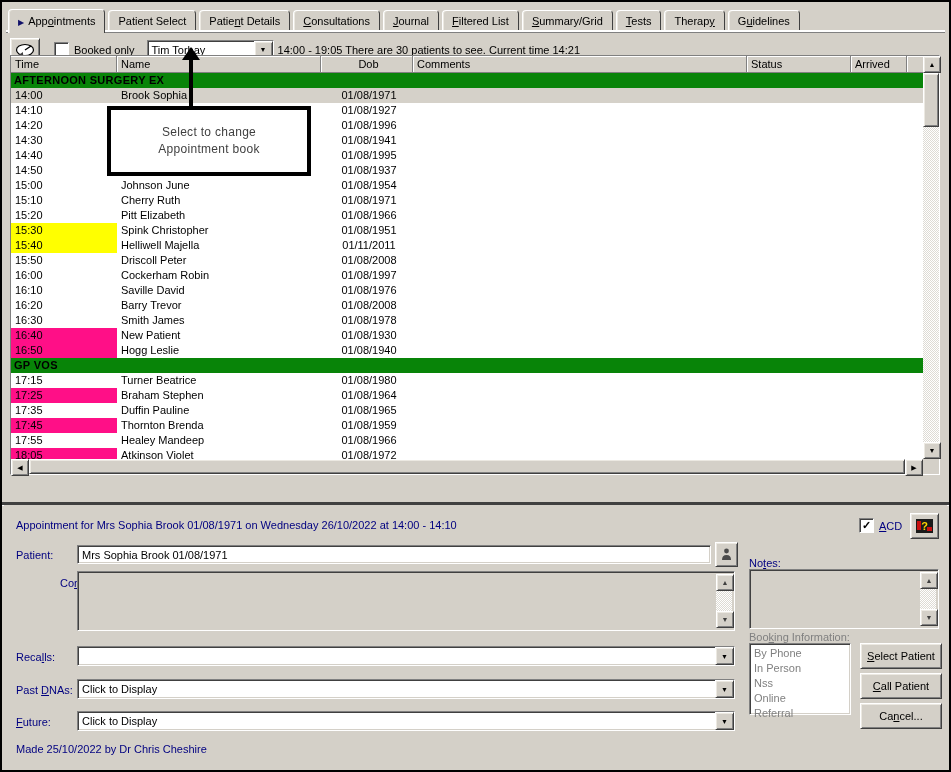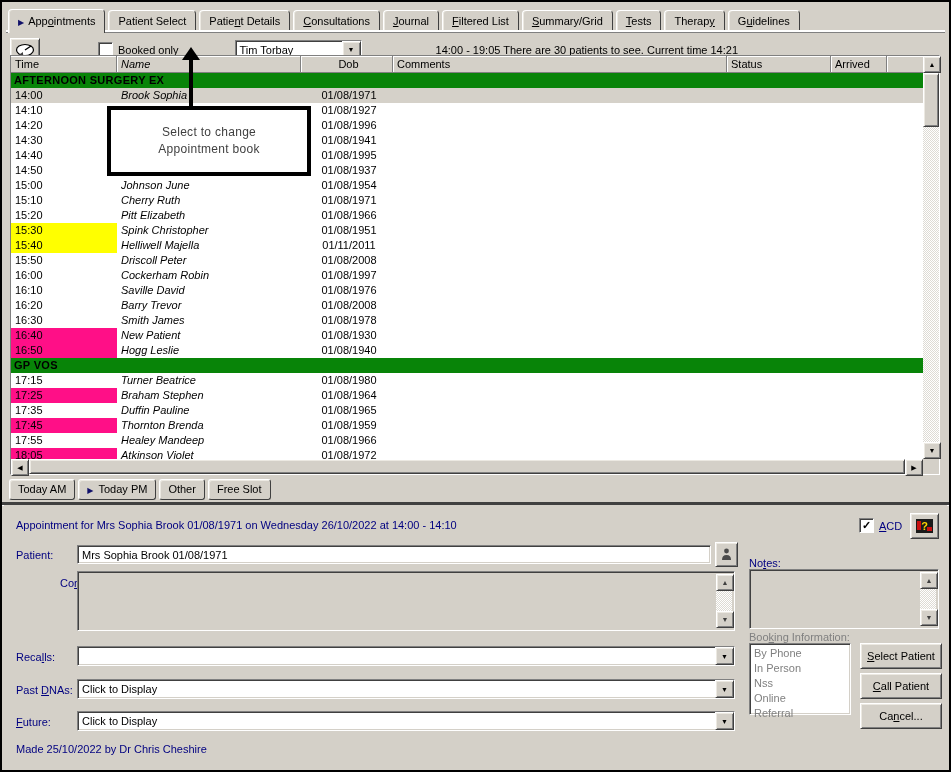--- a/index.html
+++ b/index.html
@@ -13,42 +13,42 @@
   .btn{display:flex;align-items:center;justify-content:center;cursor:default;user-select:none;}
 
   
   #tab-strip{position:absolute;left:6px;top:4px;right:6px;height:25px;display:flex;align-items:flex-end;}
   .tab{position:relative;background:#d4d0c8;border:1px solid;border-color:#fff #404040 #404040 #fff;border-bottom:none;border-radius:4px 4px 0 0;padding:4px 9px 4px;margin-right:3px;box-shadow:inset 1px 0 0 #ece9e2;white-space:nowrap;}
   .tab.active{padding-top:5px;padding-bottom:6px;margin-bottom:-2px;z-index:3;}
   .tab .tab-arrow{color:#10106a;font-size:8px;margin-right:4px;}
   #tab-underline{position:absolute;left:4px;top:28px;right:4px;height:2px;background:#fff;box-shadow:0 1px 0 #808080;}
 
   
-  #toolbar{position:absolute;left:4px;top:30px;right:4px;height:35px;display:flex;align-items:center;gap:44px;}
+  #toolbar{position:absolute;left:4px;top:30px;right:4px;height:35px;display:flex;align-items:center;}
   #gauge-btn{width:28px;height:21px;margin-left:4px;}
   .checkbox{width:13px;height:13px;background:#fff;border:1px solid;border-color:#808080 #fff #fff #808080;box-shadow:inset 1px 1px 0 #404040;display:flex;align-items:center;justify-content:center;font-size:11px;font-weight:bold;line-height:1;}
   #booked-only{margin-left:14px;display:flex;align-items:center;gap:5px;}
   .combo{height:20px;display:flex;background:#fff;border:1px solid;border-color:#808080 #fff #fff #808080;box-shadow:inset 1px 1px 0 #404040, inset -1px -1px 0 #d4d0c8;box-sizing:border-box;}
   .combo .combo-text{flex:1;padding:3px 2px 0 4px;white-space:nowrap;overflow:hidden;}
   .combo .combo-btn{width:17px;background:#d4d0c8;border:1px solid;border-color:#fff #404040 #404040 #fff;display:flex;align-items:center;justify-content:center;font-size:7px;}
   #book-combo{width:127px;margin-left:12px;}
-  #toolbar-status{margin-left:30px;}
+  #toolbar-status{margin-left:4px;}
 
   
   #table-frame{position:absolute;left:8px;top:53px;width:930px;height:420px;border:1px solid;border-color:#808080 #fff #fff #808080;background:#6d28d9;box-sizing:border-box;}
   #table-grid{position:absolute;inset:0;display:grid;grid-template-columns:912px 16px;grid-template-rows:403px 15px;}
   #table-left{overflow:hidden;}
   #header-row{display:flex;height:17px;background:#d4d0c8;border-bottom:1px solid #808080;box-shadow:inset 0 1px 0 #fff;box-sizing:border-box;}
   .hcell{padding:2px 0 0 4px;box-sizing:border-box;border-right:1px solid #808080;box-shadow:1px 0 0 #fff;white-space:nowrap;overflow:hidden;}
   #appointment-rows{height:386px;overflow:hidden;background:#fff;}
   .trow{display:flex;height:15px;line-height:15px;white-space:nowrap;}
   .trow.section{background:#088408;color:#000;font-weight:bold;padding-left:3px;letter-spacing:0.3px;}
   .trow.selected{background:#d5d1c9;}
   .cell{overflow:hidden;box-sizing:border-box;padding-left:4px;}
-  .c-time{width:106px;}.c-name{width:184px;font-style:italic;}.c-dob{width:92px;text-align:center;}.c-comments{width:334px;}.c-status{width:104px;}.c-arrived{width:56px;}
+  .c-time{width:106px;}.c-name{width:204px;}.c-dob{width:92px;text-align:center;}.c-comments{width:334px;}.c-status{width:104px;}.c-arrived{width:56px;}
   .hl-yellow{background:#ffff00;}
   .hl-pink{background:#ff0f87;}
 
   .scroll-track{background:repeating-conic-gradient(#fff 0 25%,#dedbd4 0 50%) 0 0/2px 2px;}
   #vscroll{display:flex;flex-direction:column;}
   #vscroll .sb-btn,#hscroll .sb-btn{width:16px;height:15px;font-size:7px;flex:none;}
   #hscroll .sb-btn{width:16px;height:15px;}
   #vscroll-thumb{height:52px;flex:none;}
   #vscroll-track{flex:1;}
   #hscroll{display:flex;}
@@ -359,26 +359,20 @@
     </div>
   </div>
 
   <div id="callout-arrowhead"></div>
   <div id="callout-line"></div>
   <div id="callout-box">
     <span>Select to change</span>
     <span>Appointment book</span>
   </div>
 
-  <div id="bottom-tab-strip">
-      <div class="btab"><span>Today AM</span></div>
-      <div class="btab active"><span class="tab-arrow">▶</span><span>Today PM</span></div>
-      <div class="btab"><span>Other</span></div>
-      <div class="btab"><span>Free Slot</span></div>
-    </div>
 
   <div id="separator"></div>
 
   <div id="bottom-panel">
     <div id="appt-header" class="navy">Appointment for Mrs Sophia Brook 01/08/1971 on Wednesday 26/10/2022 at 14:00 - 14:10</div>
 
     <div id="acd-group">
       <span class="checkbox">✓</span>
       <span class="navy"><u>A</u><span>CD</span></span>
     </div>

